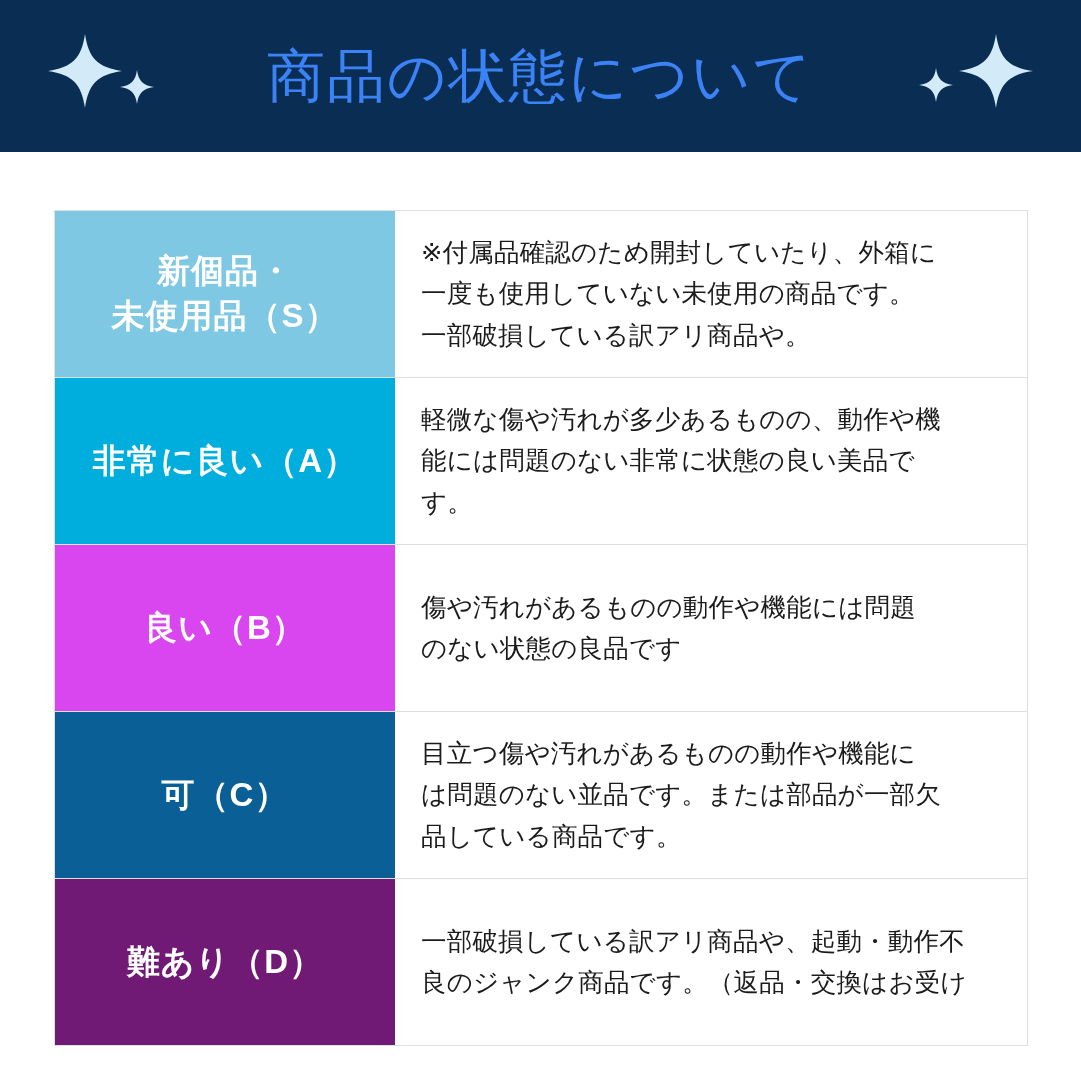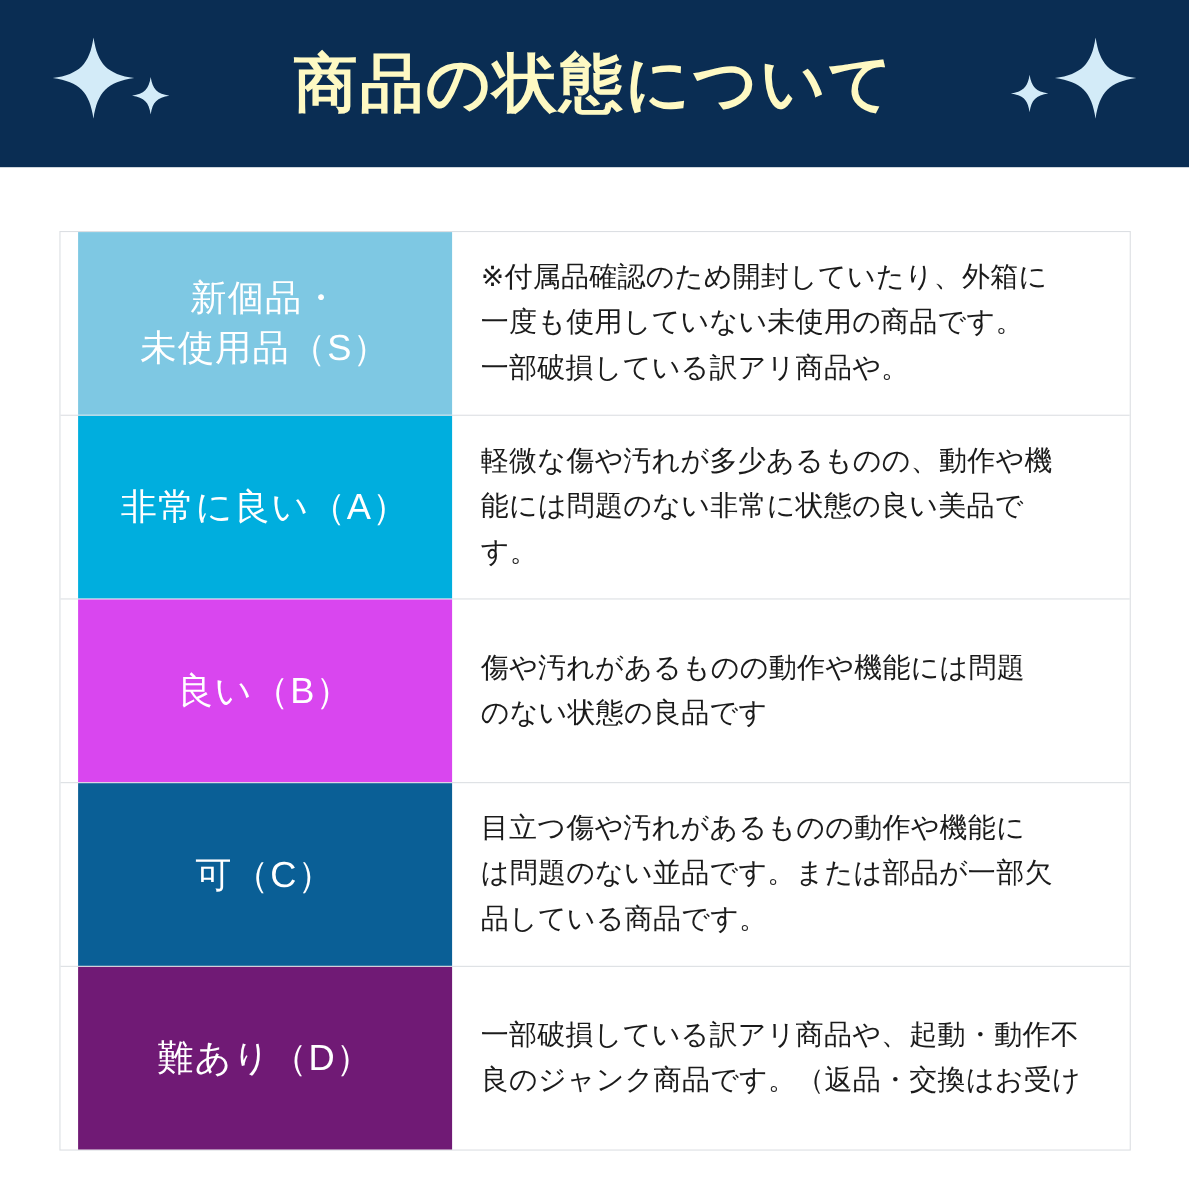--- a/index.html
+++ b/index.html
@@ -26,23 +26,23 @@
     position: relative;
     width: 100%;
     height: 152px;
     background: #0a2d53;
     display: flex;
     align-items: center;
     justify-content: center;
     overflow: hidden;
   }
   .banner-title {
-    color: #fef9c3;
+    color: #3b82f6;
     font-size: 58px;
-    font-weight: bold;
+    font-weight: normal;
     letter-spacing: 2px;
     line-height: 1;
     white-space: nowrap;
     z-index: 2;
   }
 
   .sparkle {
     position: absolute;
     z-index: 1;
     pointer-events: none;
@@ -74,26 +74,25 @@
 
   .grade {
     width: 340px;
     flex: 0 0 340px;
     display: flex;
     align-items: center;
     justify-content: center;
     text-align: center;
     color: #ffffff;
     font-size: 33px;
-    font-weight: normal;
+    font-weight: bold;
     line-height: 1.35;
     letter-spacing: 1px;
     padding: 8px 6px;
     box-sizing: border-box;
-    margin-left: 16px;
   }
 
   .desc {
     flex: 1 1 auto;
     padding: 26px 24px 26px 26px;
     box-sizing: border-box;
     color: #1b1b1b;
     font-size: 25.5px;
     line-height: 1.62;
     letter-spacing: 0.2px;

